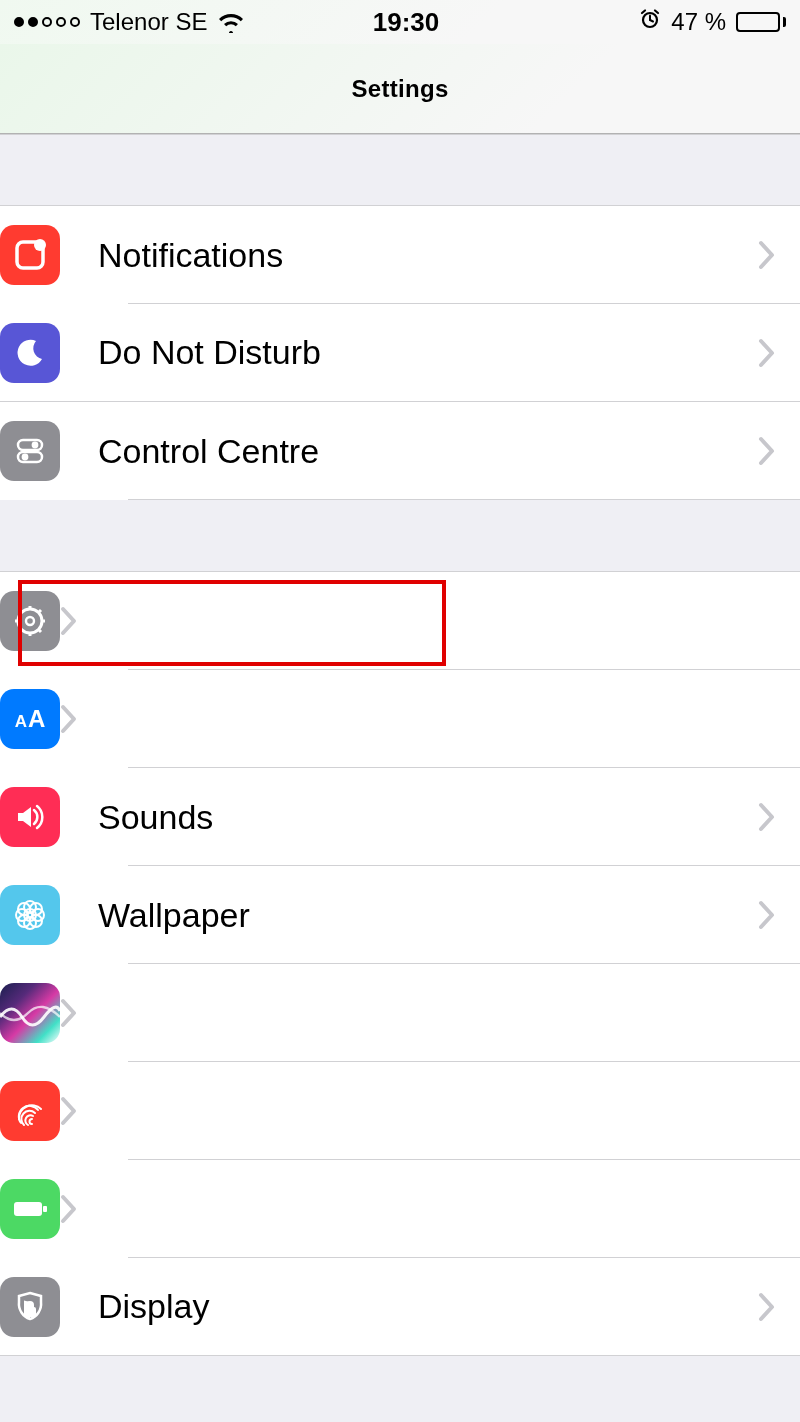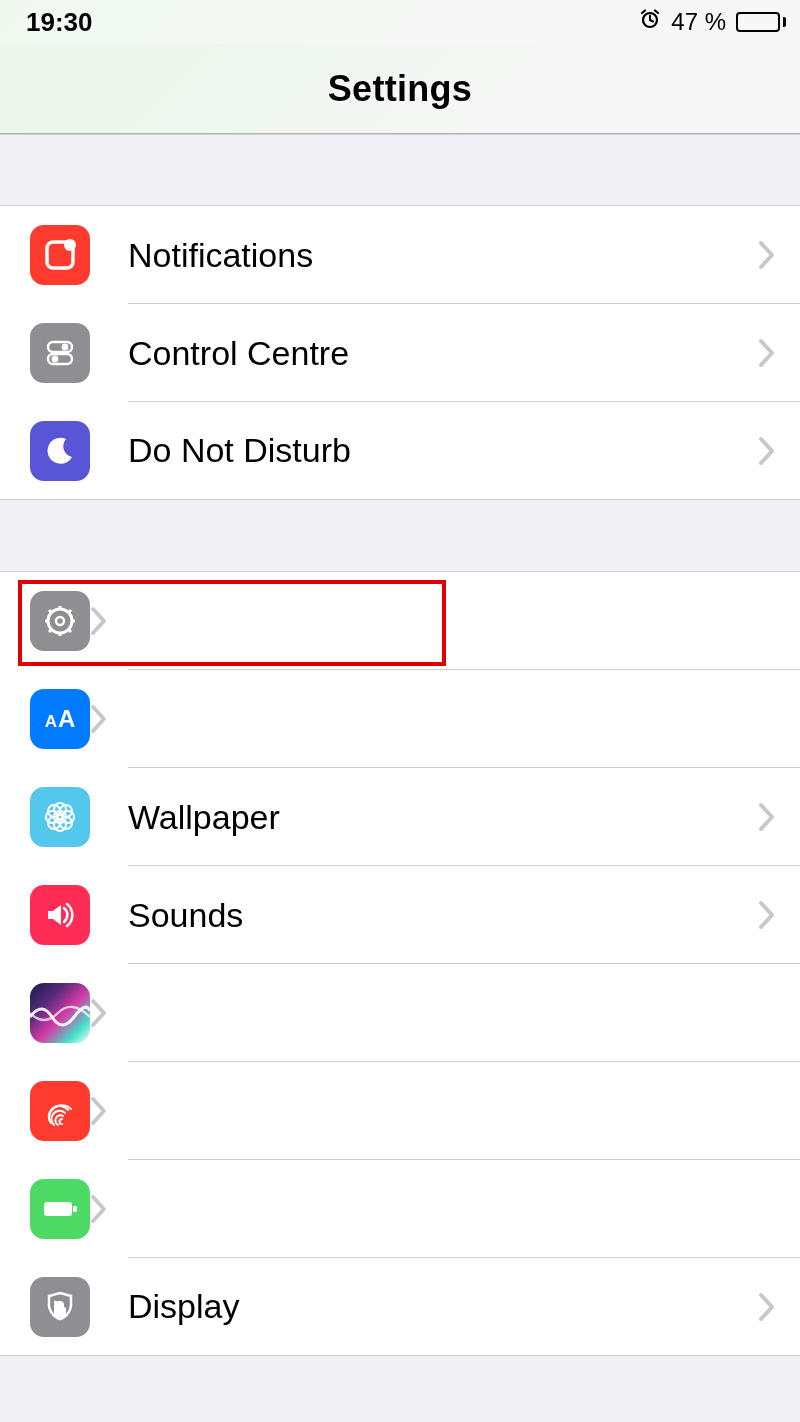--- a/index.html
+++ b/index.html
@@ -41,31 +41,30 @@
 
   
   .nav-header {
     height: 90px;
     background: linear-gradient(135deg, #eaf7ea 0%, #f7f7f7 70%);
     border-bottom: 1px solid #b2b2b2;
     display: flex;
     align-items: center;
     justify-content: center;
   }
-  .nav-title { font-size: 36px; font-weight: 700; letter-spacing: 0.3px; }
+  .nav-title { font-size: 24px; font-weight: 700; letter-spacing: 0.3px; }
 
   
   .group-spacer { height: 72px; background: #efeff4; border-bottom: 1px solid #d1d1d4; }
   .group-spacer.first { border-top: 1px solid #d1d1d4; }
   .group { background: #fff; }
   .row {
     display: flex;
     align-items: center;
     height: 98px;
-    padding-left: 30px;
     padding-right: 24px;
     position: relative;
   }
   .row.last-in-group { border-bottom: 1px solid #d1d1d4; }
   .row .sep {
     position: absolute;
     left: 128px;
     right: 0;
     bottom: 0;
     height: 1px;
@@ -111,20 +110,35 @@
     display: flex; align-items: baseline; gap: 1px;
   }
   .icon-text .small { font-size: 17px; }
 
   .bottom-spacer { height: 84px; background: #efeff4; border-top: none; }
 </style>
 </head>
 <body>
 
 <div class="status-bar">
+  <div class="status-left">
+    <span class="signal-dots">
+      <span class="dot filled"></span>
+        <span class="dot filled"></span>
+        <span class="dot"></span>
+        <span class="dot"></span>
+        <span class="dot"></span>
+    </span>
+    <span>Telenor SE</span>
+    <span class="wifi-icon">
+      <svg width="28" height="22" viewBox="0 0 28 22">
+          <path d="M14 20 a2 2 0 1 0 0.001 0 M7 13 a10 10 0 0 1 14 0 l-2.2 2.2 a7 7 0 0 0 -9.6 0 z M2 8 a17 17 0 0 1 24 0 l-2.2 2.2 a14 14 0 0 0 -19.6 0 z" fill="#000"></path>
+        </svg>
+    </span>
+  </div>
   <div class="status-center">19:30</div>
   <div class="status-right">
     <span class="alarm-icon">
       <svg width="22" height="22" viewBox="0 0 22 22">
           <circle cx="11" cy="12" r="7" fill="none" stroke="#000" stroke-width="2.2"></circle>
           <line x1="11" y1="12" x2="11" y2="7.5" stroke="#000" stroke-width="2" stroke-linecap="round"></line>
           <line x1="11" y1="12" x2="14" y2="13.5" stroke="#000" stroke-width="2" stroke-linecap="round"></line>
           <line x1="3" y1="5" x2="6" y2="2.5" stroke="#000" stroke-width="2.2" stroke-linecap="round"></line>
           <line x1="19" y1="5" x2="16" y2="2.5" stroke="#000" stroke-width="2.2" stroke-linecap="round"></line>
         </svg>
@@ -154,50 +168,50 @@
     </div>
     <div class="row-label">Notifications</div>
     <span class="chev">
         <svg width="18" height="30" viewBox="0 0 18 30">
           <polyline points="3,3 14,15 3,27" fill="none" stroke="#c7c7cc" stroke-width="4" stroke-linecap="round" stroke-linejoin="round"></polyline>
         </svg>
       </span>
     <div class="sep"></div>
   </div>
 
+  <div class="row last-in-group">
+    <div class="icon-box bg-dnd">
+      <svg width="40" height="40" viewBox="0 0 40 40">
+          <path d="M26 8 a13 13 0 1 0 6 18 a11 11 0 0 1 -6 -18 z" fill="#fff"></path>
+        </svg>
+    </div>
+    <div class="row-label">Do Not Disturb</div>
+    <span class="chev">
+        <svg width="18" height="30" viewBox="0 0 18 30">
+          <polyline points="3,3 14,15 3,27" fill="none" stroke="#c7c7cc" stroke-width="4" stroke-linecap="round" stroke-linejoin="round"></polyline>
+        </svg>
+      </span>
+  </div>
+
   <div class="row">
     <div class="icon-box bg-control">
       <svg width="40" height="40" viewBox="0 0 40 40">
           <rect x="8" y="9" width="24" height="10" rx="5" fill="none" stroke="#fff" stroke-width="2.5"></rect>
           <circle cx="25" cy="14" r="3.4" fill="#fff"></circle>
           <rect x="8" y="21" width="24" height="10" rx="5" fill="none" stroke="#fff" stroke-width="2.5"></rect>
           <circle cx="15" cy="26" r="3.4" fill="#fff"></circle>
         </svg>
     </div>
     <div class="row-label">Control Centre</div>
     <span class="chev">
         <svg width="18" height="30" viewBox="0 0 18 30">
           <polyline points="3,3 14,15 3,27" fill="none" stroke="#c7c7cc" stroke-width="4" stroke-linecap="round" stroke-linejoin="round"></polyline>
         </svg>
       </span>
     <div class="sep"></div>
-  </div>
-
-  <div class="row last-in-group">
-    <div class="icon-box bg-dnd">
-      <svg width="40" height="40" viewBox="0 0 40 40">
-          <path d="M26 8 a13 13 0 1 0 6 18 a11 11 0 0 1 -6 -18 z" fill="#fff"></path>
-        </svg>
-    </div>
-    <div class="row-label">Do Not Disturb</div>
-    <span class="chev">
-        <svg width="18" height="30" viewBox="0 0 18 30">
-          <polyline points="3,3 14,15 3,27" fill="none" stroke="#c7c7cc" stroke-width="4" stroke-linecap="round" stroke-linejoin="round"></polyline>
-        </svg>
-      </span>
   </div>
 </div>
 
 <div class="group-spacer"></div>
 
 <div class="group">
 
   <div class="row">
     <div class="icon-box bg-general">
       <svg width="40" height="40" viewBox="0 0 40 40">
@@ -232,20 +246,37 @@
     </div>
     <span class="chev">
         <svg width="18" height="30" viewBox="0 0 18 30">
           <polyline points="3,3 14,15 3,27" fill="none" stroke="#c7c7cc" stroke-width="4" stroke-linecap="round" stroke-linejoin="round"></polyline>
         </svg>
       </span>
     <div class="sep"></div>
   </div>
 
   <div class="row">
+    <div class="icon-box bg-sounds">
+      <svg width="40" height="40" viewBox="0 0 40 40">
+          <path d="M8 16 h5 l8 -6 v20 l-8 -6 h-5 z" fill="#fff"></path>
+          <path d="M24 13 a9 9 0 0 1 0 14" fill="none" stroke="#fff" stroke-width="2.5" stroke-linecap="round"></path>
+          <path d="M27 9 a14 14 0 0 1 0 22" fill="none" stroke="#fff" stroke-width="2.5" stroke-linecap="round"></path>
+        </svg>
+    </div>
+    <div class="row-label">Sounds</div>
+    <span class="chev">
+        <svg width="18" height="30" viewBox="0 0 18 30">
+          <polyline points="3,3 14,15 3,27" fill="none" stroke="#c7c7cc" stroke-width="4" stroke-linecap="round" stroke-linejoin="round"></polyline>
+        </svg>
+      </span>
+    <div class="sep"></div>
+  </div>
+
+  <div class="row">
     <div class="icon-box bg-wallpaper">
       <svg width="40" height="40" viewBox="0 0 40 40">
           <g fill="none" stroke="#fff" stroke-width="2">
             <circle cx="20" cy="20" r="6"></circle>
             <circle cx="20" cy="12" r="6"></circle>
             <circle cx="20" cy="28" r="6"></circle>
             <circle cx="12" cy="20" r="6"></circle>
             <circle cx="28" cy="20" r="6"></circle>
             <circle cx="14" cy="14" r="6"></circle>
             <circle cx="26" cy="14" r="6"></circle>
@@ -257,37 +288,20 @@
     <div class="row-label">Wallpaper</div>
     <span class="chev">
         <svg width="18" height="30" viewBox="0 0 18 30">
           <polyline points="3,3 14,15 3,27" fill="none" stroke="#c7c7cc" stroke-width="4" stroke-linecap="round" stroke-linejoin="round"></polyline>
         </svg>
       </span>
     <div class="sep"></div>
   </div>
 
   <div class="row">
-    <div class="icon-box bg-sounds">
-      <svg width="40" height="40" viewBox="0 0 40 40">
-          <path d="M8 16 h5 l8 -6 v20 l-8 -6 h-5 z" fill="#fff"></path>
-          <path d="M24 13 a9 9 0 0 1 0 14" fill="none" stroke="#fff" stroke-width="2.5" stroke-linecap="round"></path>
-          <path d="M27 9 a14 14 0 0 1 0 22" fill="none" stroke="#fff" stroke-width="2.5" stroke-linecap="round"></path>
-        </svg>
-    </div>
-    <div class="row-label">Sounds</div>
-    <span class="chev">
-        <svg width="18" height="30" viewBox="0 0 18 30">
-          <polyline points="3,3 14,15 3,27" fill="none" stroke="#c7c7cc" stroke-width="4" stroke-linecap="round" stroke-linejoin="round"></polyline>
-        </svg>
-      </span>
-    <div class="sep"></div>
-  </div>
-
-  <div class="row">
     <div class="icon-box bg-siri">
       <svg width="60" height="60" viewBox="0 0 60 60">
           <path d="M0 34 Q12 18 22 34 T44 34 T60 28" fill="none" stroke="rgba(255,255,255,0.9)" stroke-width="3"></path>
           <path d="M0 30 Q14 44 28 30 T60 34" fill="none" stroke="rgba(255,255,255,0.7)" stroke-width="2.4"></path>
         </svg>
     </div>
     <span class="chev">
         <svg width="18" height="30" viewBox="0 0 18 30">
           <polyline points="3,3 14,15 3,27" fill="none" stroke="#c7c7cc" stroke-width="4" stroke-linecap="round" stroke-linejoin="round"></polyline>
         </svg>

